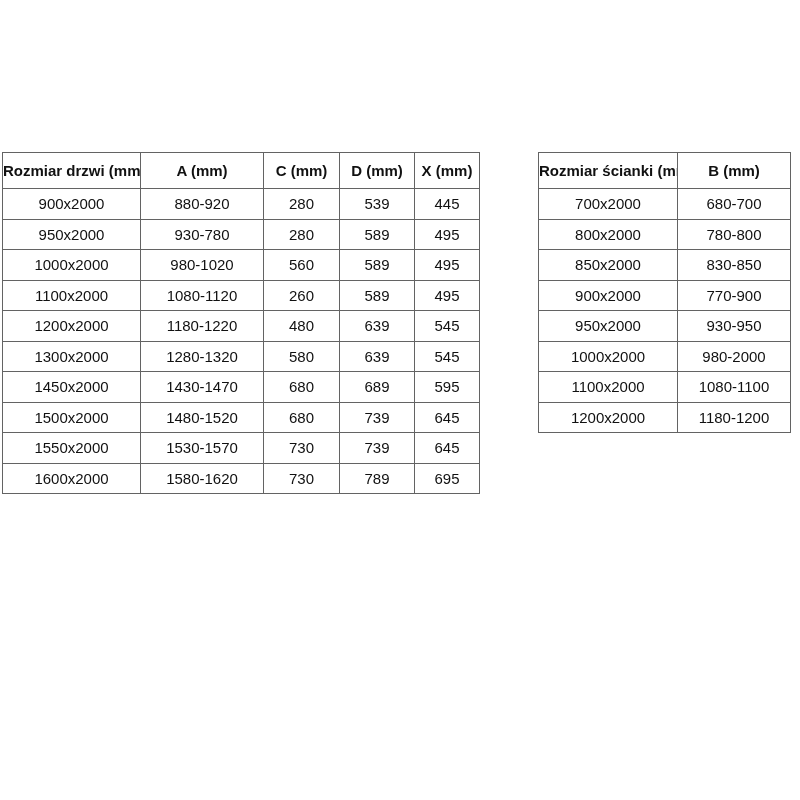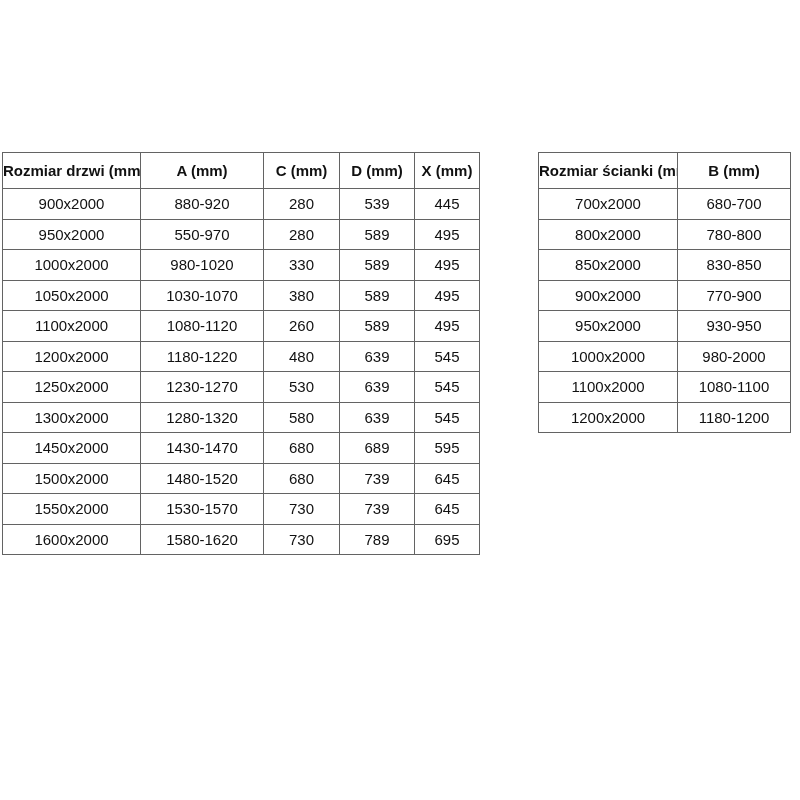--- a/index.html
+++ b/index.html
@@ -66,57 +66,43 @@
     <tbody>
         <tr>
           <td>900x2000</td>
           <td>880-920</td>
           <td>280</td>
           <td>539</td>
           <td>445</td>
         </tr>
         <tr>
           <td>950x2000</td>
-          <td>550-970</td>
+          <td>930-780</td>
           <td>280</td>
           <td>589</td>
           <td>495</td>
         </tr>
         <tr>
           <td>1000x2000</td>
           <td>980-1020</td>
-          <td>330</td>
-          <td>589</td>
-          <td>495</td>
-        </tr>
-        <tr>
-          <td>1050x2000</td>
-          <td>1030-1070</td>
-          <td>380</td>
+          <td>560</td>
           <td>589</td>
           <td>495</td>
         </tr>
         <tr>
           <td>1100x2000</td>
           <td>1080-1120</td>
           <td>260</td>
           <td>589</td>
           <td>495</td>
         </tr>
         <tr>
           <td>1200x2000</td>
           <td>1180-1220</td>
           <td>480</td>
-          <td>639</td>
-          <td>545</td>
-        </tr>
-        <tr>
-          <td>1250x2000</td>
-          <td>1230-1270</td>
-          <td>530</td>
           <td>639</td>
           <td>545</td>
         </tr>
         <tr>
           <td>1300x2000</td>
           <td>1280-1320</td>
           <td>580</td>
           <td>639</td>
           <td>545</td>
         </tr>

